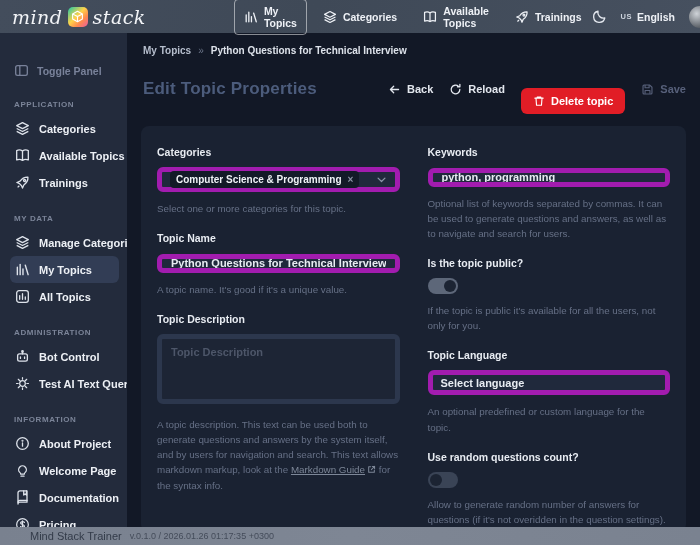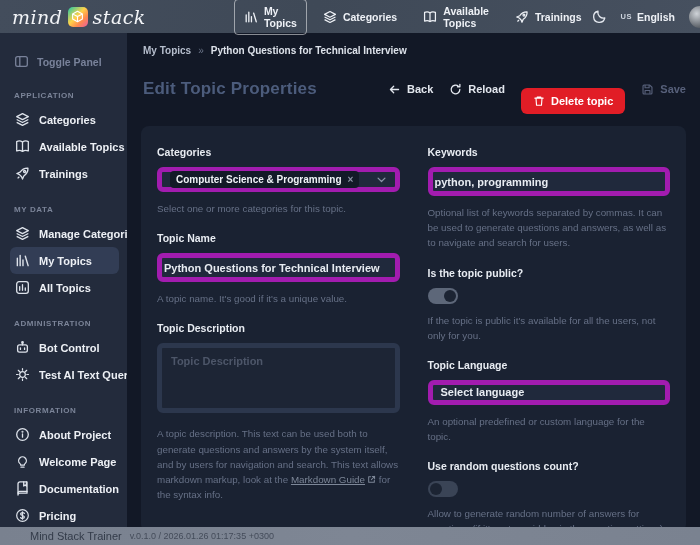--- a/index.html
+++ b/index.html
@@ -48,21 +48,21 @@
     position:relative; cursor:pointer;
   }
   .iconbtn { cursor:pointer; color:#e3e7ee; display:flex; }
 
   
   .app { display:flex; height:494px; }
 
   
   .sidebar {
     width:127px; background:#232b3c; flex:none;
-    padding:17px 8px 0 10px; overflow:hidden;
+    padding:26px 8px 0 10px; overflow:hidden;
   }
   .side-toggle {
     display:flex; align-items:center; gap:8px;
     color:#79829a; font-size:10.5px; font-weight:bold;
     padding:4px 4px 14px 4px; cursor:pointer;
   }
   .side-section { margin-bottom:10px; }
   .side-title {
     font-size:8px; font-weight:bold; letter-spacing:.6px;
     color:#7b8498; padding:8px 4px 6px 4px;
@@ -108,21 +108,21 @@
   .f-help {
     font-size:9.8px; color:#667086; line-height:1.55;
     margin-top:9px; margin-bottom:16px;
   }
   .control {
     width:100%; background:#20293c;
     border:5px solid #a21caf; border-radius:6px;
     color:#e8ecf2; font-size:11px; font-weight:bold;
     font-family:inherit;
   }
-  input.control { height:29px; padding:0 2px; outline:none; }
+  input.control { height:19px; padding:0 9px; outline:none; }
   .select {
     height:25px; display:flex; align-items:center;
     padding:0 8px; cursor:pointer; gap:6px;
   }
   .select .chev { margin-left:auto; color:#8b94a6; }
   .tag {
     background:#12182480; background-color:#131a28;
     border-radius:4px; padding:3px 6px;
     display:flex; align-items:center; gap:6px;
     font-size:10px; font-weight:bold; color:#f0f3f7;

